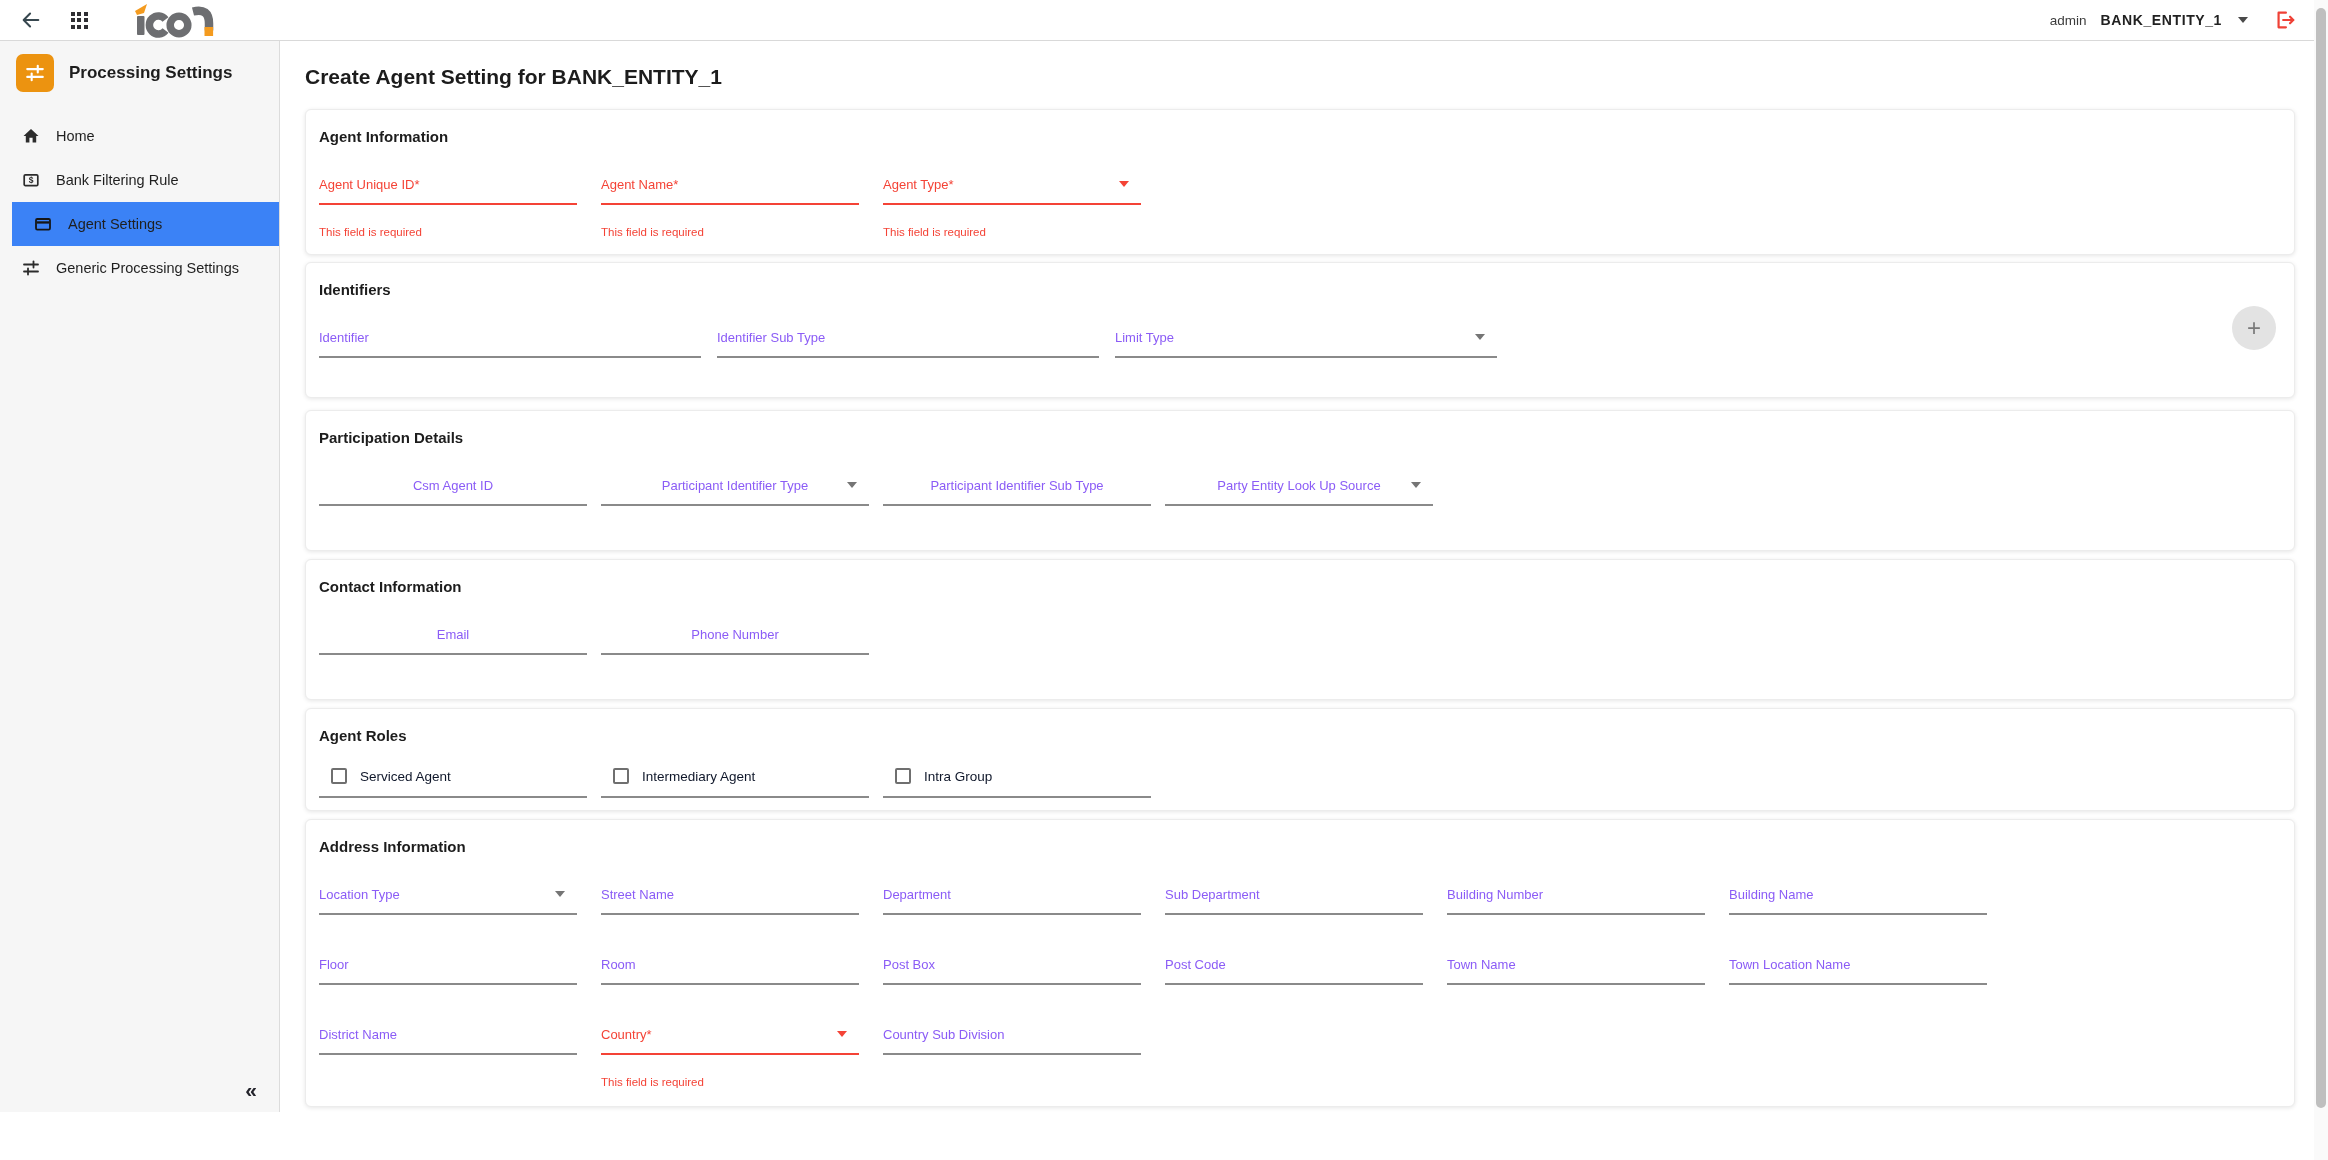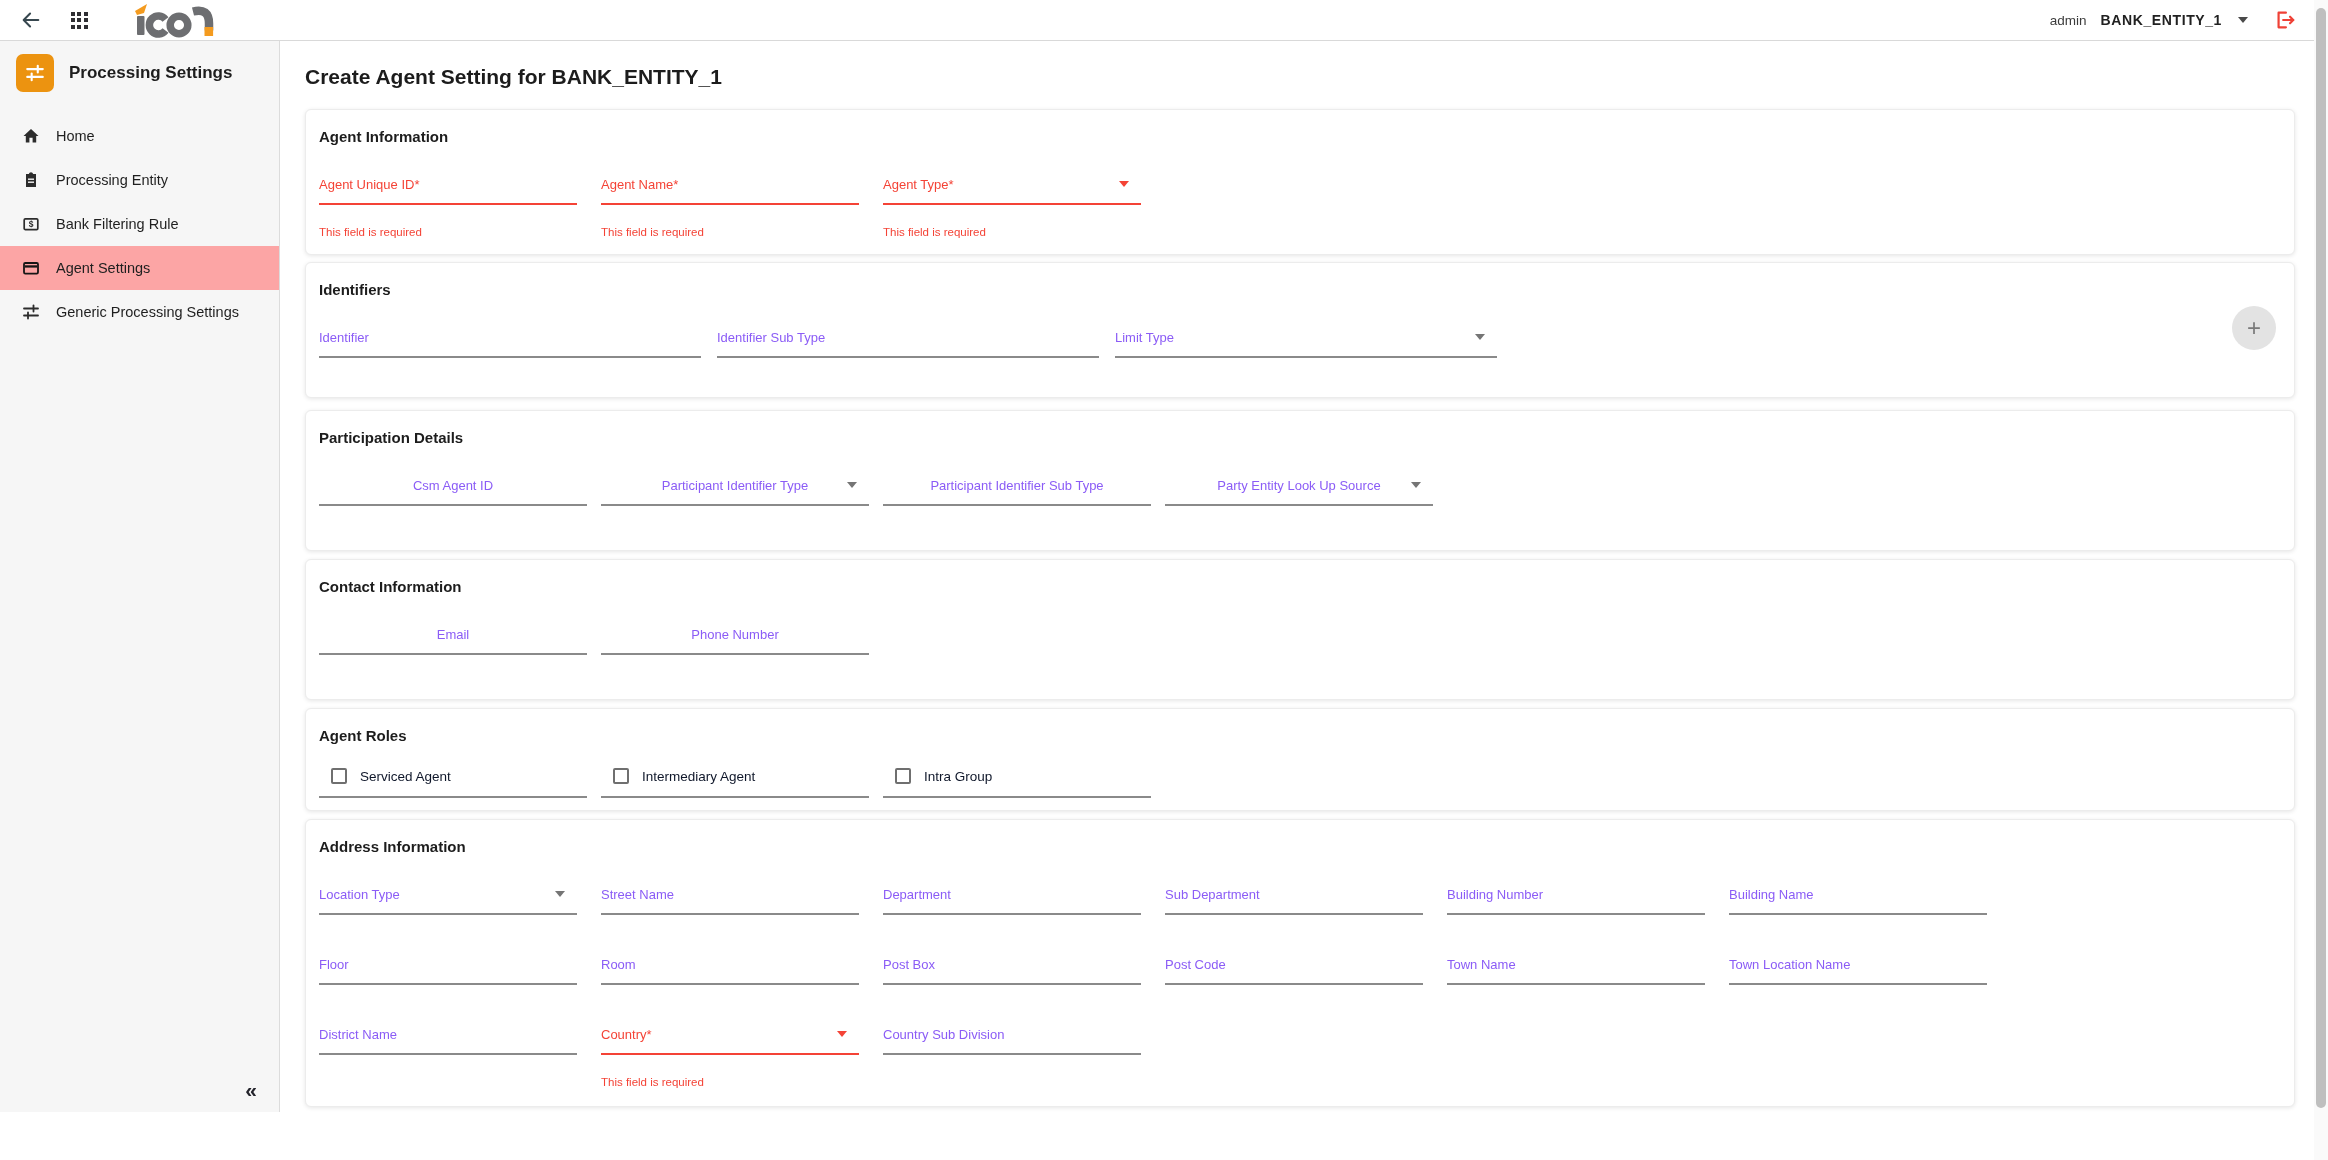--- a/index.html
+++ b/index.html
@@ -26,21 +26,21 @@
   .sidebar { position:absolute; top:41px; left:0; bottom:8px; width:280px; background:#f6f6f6;
              border-right:1px solid #dcdcdc; }
   .sb-header { display:flex; align-items:center; padding:13px 0 14px 16px; }
   .sb-header-icon { width:38px; height:38px; background:#EC9310; border-radius:7px;
                     display:flex; align-items:center; justify-content:center; }
   .sb-title { font-size:17px; font-weight:bold; color:#1d1d1d; margin-left:15px; }
   .sb-nav { margin-top:8px; }
   .sb-item { height:44px; display:flex; align-items:center; padding-left:22px; cursor:pointer; }
   .sb-item .sb-ic { width:18px; height:18px; display:flex; align-items:center; justify-content:center; }
   .sb-item .sb-label { font-size:14.5px; color:#1f1f1f; margin-left:16px; }
-  .sb-item.active { background:#fca5a5; }
+  .sb-item.active { background:#3b82f6;margin-left:12px; }
   .sb-collapse { position:absolute; bottom:12px; right:22px; font-size:21px; font-weight:bold;
                  color:#24242c; cursor:pointer; line-height:1; }
 
   
   .main { position:absolute; top:41px; left:281px; right:14px; bottom:0; background:#fff; overflow:hidden; }
   .content { padding-left:24px; width:1994px; }
   .page-title { font-size:21px; font-weight:bold; color:#1c1c1c; margin-top:24px; }
 
   .card { width:1990px; background:#fff; border:1px solid #ececec; border-radius:6px;
           box-shadow:0 1px 4px rgba(0,0,0,0.10); padding:18px 18px 0 13px; position:relative; }
@@ -159,30 +159,20 @@
         <span class="sb-ic">
           <svg width="18" height="18" viewBox="0 0 18 18">
               <path d="M9 2 L16.5 9 H14.2 V15.5 H10.6 V10.8 H7.4 V15.5 H3.8 V9 H1.5 Z" fill="#2c2c2c"></path>
             </svg>
         </span>
         <span class="sb-label">Home</span>
       </div>
       <div class="sb-item">
         <span class="sb-ic">
           <svg width="18" height="18" viewBox="0 0 18 18">
-              <path d="M4 3 H6.8 A2.3 2.3 0 0 1 11.2 3 H14 V16 H4 Z" fill="#2c2c2c"></path>
-              <rect x="6" y="7.5" width="6" height="1.4" fill="#f6f6f6"></rect>
-              <rect x="6" y="10.5" width="6" height="1.4" fill="#f6f6f6"></rect>
-            </svg>
-        </span>
-        <span class="sb-label">Processing Entity</span>
-      </div>
-      <div class="sb-item">
-        <span class="sb-ic">
-          <svg width="18" height="18" viewBox="0 0 18 18">
               <rect x="2.2" y="3.8" width="13.6" height="10.8" rx="1.2" fill="none" stroke="#2c2c2c" stroke-width="1.7"></rect>
               <text x="9" y="12" font-size="8.5" font-weight="bold" text-anchor="middle" fill="#2c2c2c" font-family="Liberation Sans, sans-serif">$</text>
             </svg>
         </span>
         <span class="sb-label">Bank Filtering Rule</span>
       </div>
       <div class="sb-item active">
         <span class="sb-ic">
           <svg width="18" height="18" viewBox="0 0 18 18">
               <rect x="2" y="4" width="14" height="10.6" rx="1.3" fill="none" stroke="#161616" stroke-width="1.8"></rect>

